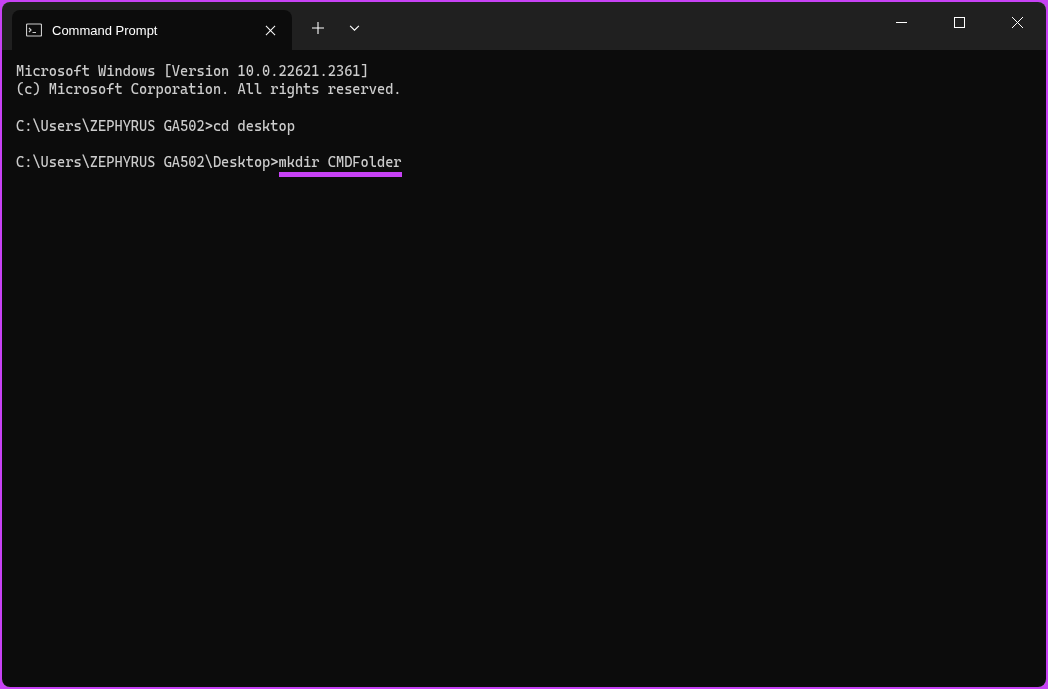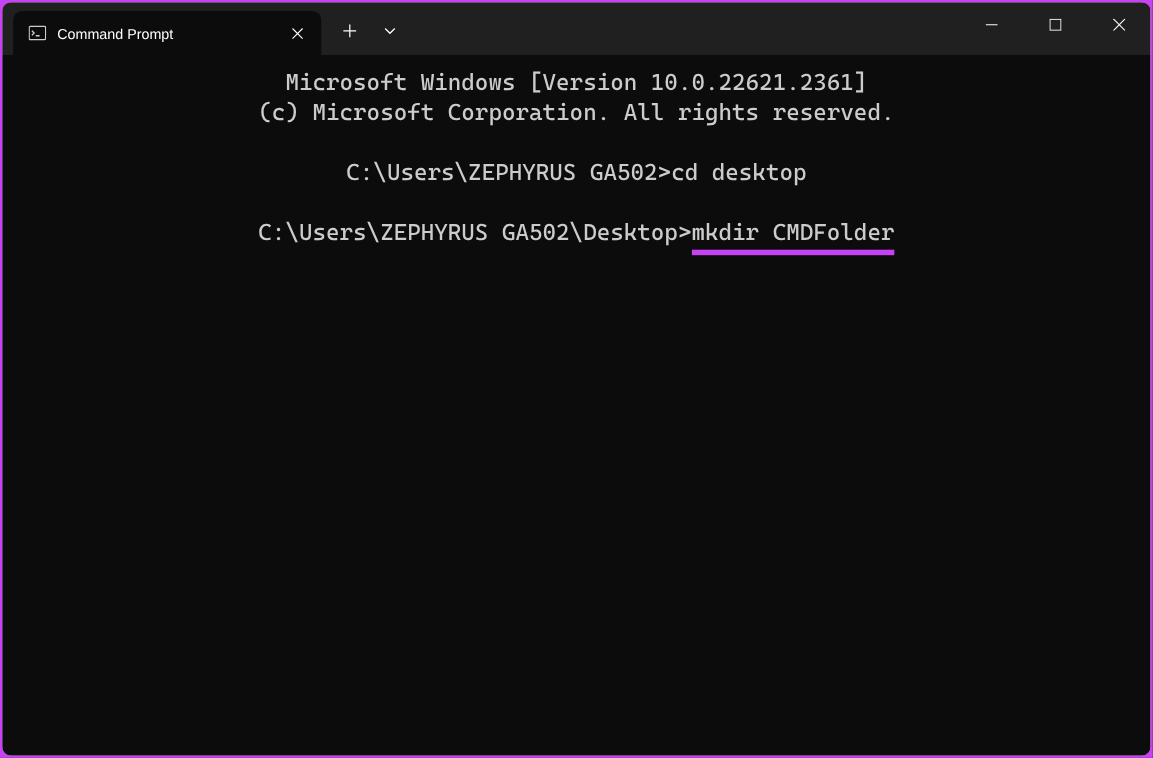--- a/index.html
+++ b/index.html
@@ -7,21 +7,21 @@
       width: 1048px;
       height: 689px;
       background: #c742f5;
       padding: 2px;
       font-family: 'Segoe UI', Tahoma, sans-serif;
       overflow: hidden;
     }
     .window {
       width: 100%;
       height: 100%;
-      background: #f0abfc;
+      background: #a3a3a3;
       border-radius: 8px;
       overflow: hidden;
       display: flex;
       flex-direction: column;
     }
     .titlebar {
       height: 48px;
       background: #202020;
       display: flex;
       align-items: stretch;
@@ -92,28 +92,27 @@
       display: flex;
       align-items: center;
       justify-content: center;
       color: #ffffff;
       cursor: pointer;
     }
     .win-btn svg { width: 11px; height: 11px; }
     .terminal-body {
       flex: 1;
       background: #0c0c0c;
-      padding: 12px 24px;
+      padding: 12px 14px;
       font-family: 'Cascadia Mono', 'Consolas', monospace;
-      font-size: 21px;
+      font-size: 14px;
       color: #cccccc;
       line-height: 1.3;
       white-space: pre;
       overflow: hidden;
-      text-align: center;
     }
     .terminal-line { display: block; }
     .underline {
       position: relative;
       display: inline-block;
     }
     .underline::after {
       content: '';
       position: absolute;
       left: 0;

